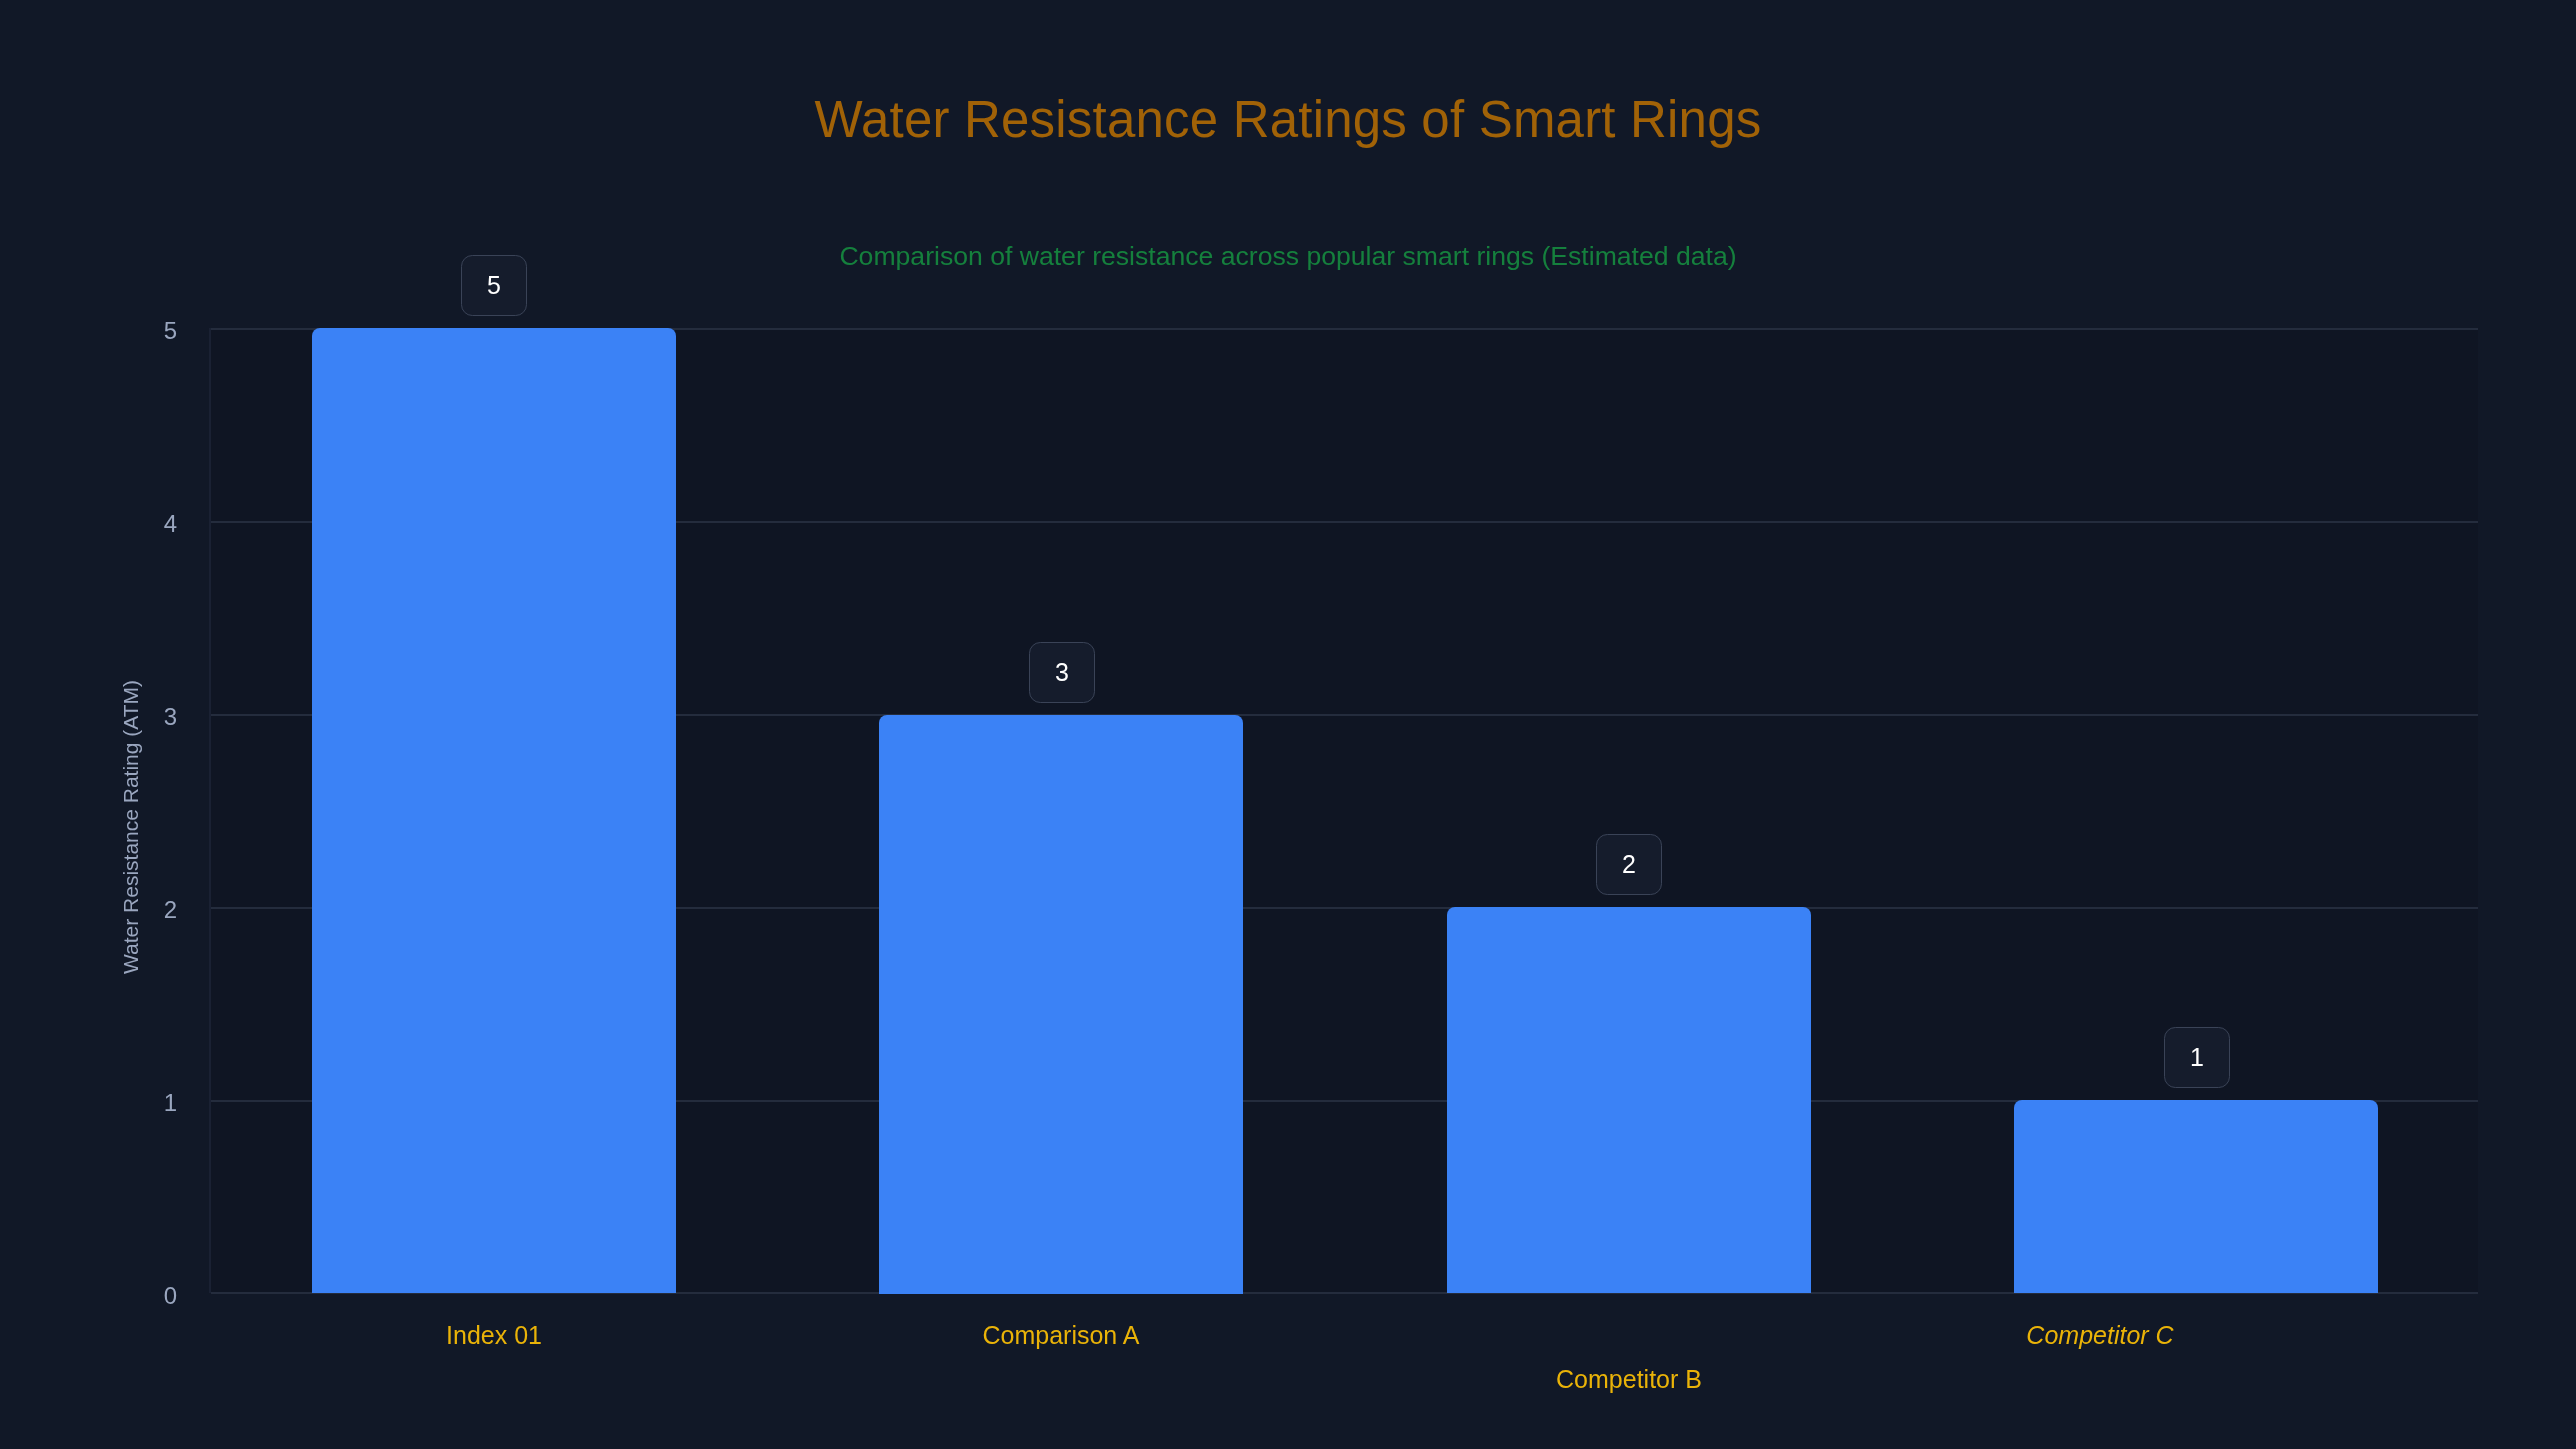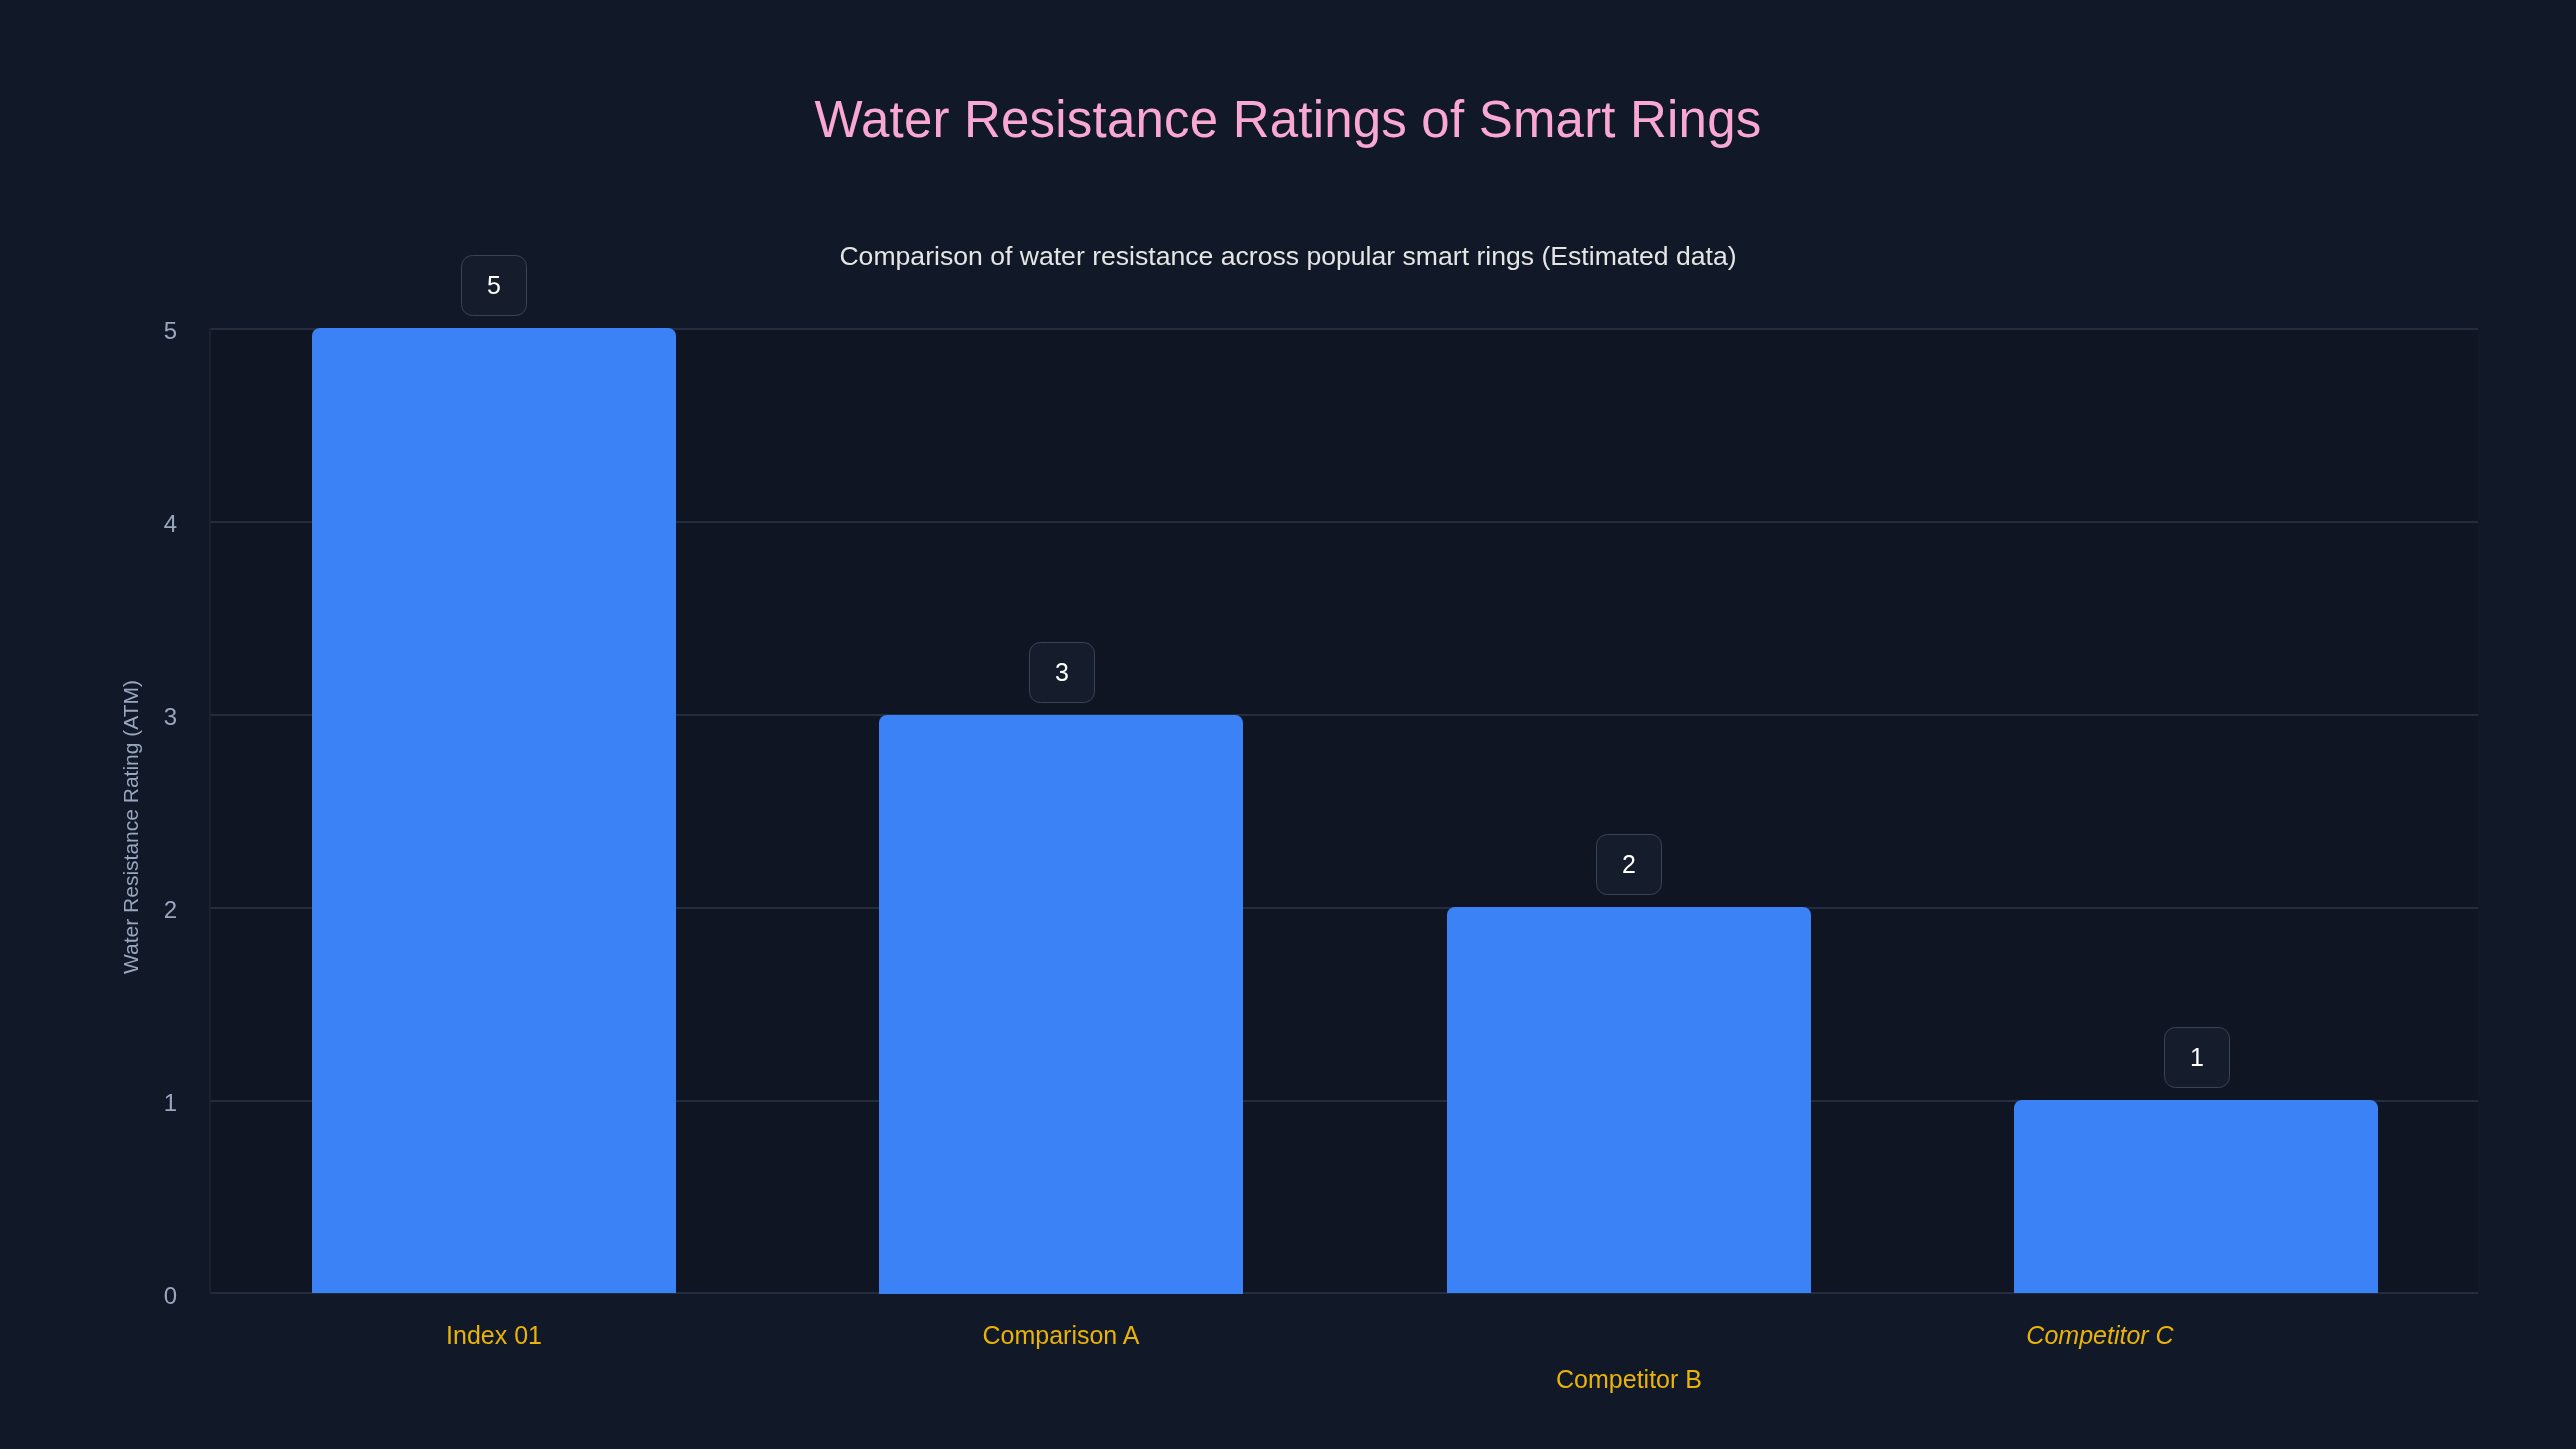--- a/index.html
+++ b/index.html
@@ -22,34 +22,34 @@
     background: #111827;
   }
 
   
   .chart-title {
     position: absolute;
     left: 0;
     top: 92px;
     width: 2576px;
     text-align: center;
-    color: #f9a8d4;
+    color: #a16207;
     font-size: 51px;
     font-weight: 400;
     letter-spacing: 0.2px;
     line-height: 1.1;
     white-space: nowrap;
   }
   .chart-subtitle {
     position: absolute;
     left: 0;
     top: 242px;
     width: 2576px;
     text-align: center;
-    color: #e5e5e5;
+    color: #15803d;
     font-size: 26.6px;
     font-weight: 400;
     line-height: 1.1;
     white-space: nowrap;
   }
 
   
   .plot-area {
     position: absolute;
     left: 211px;

